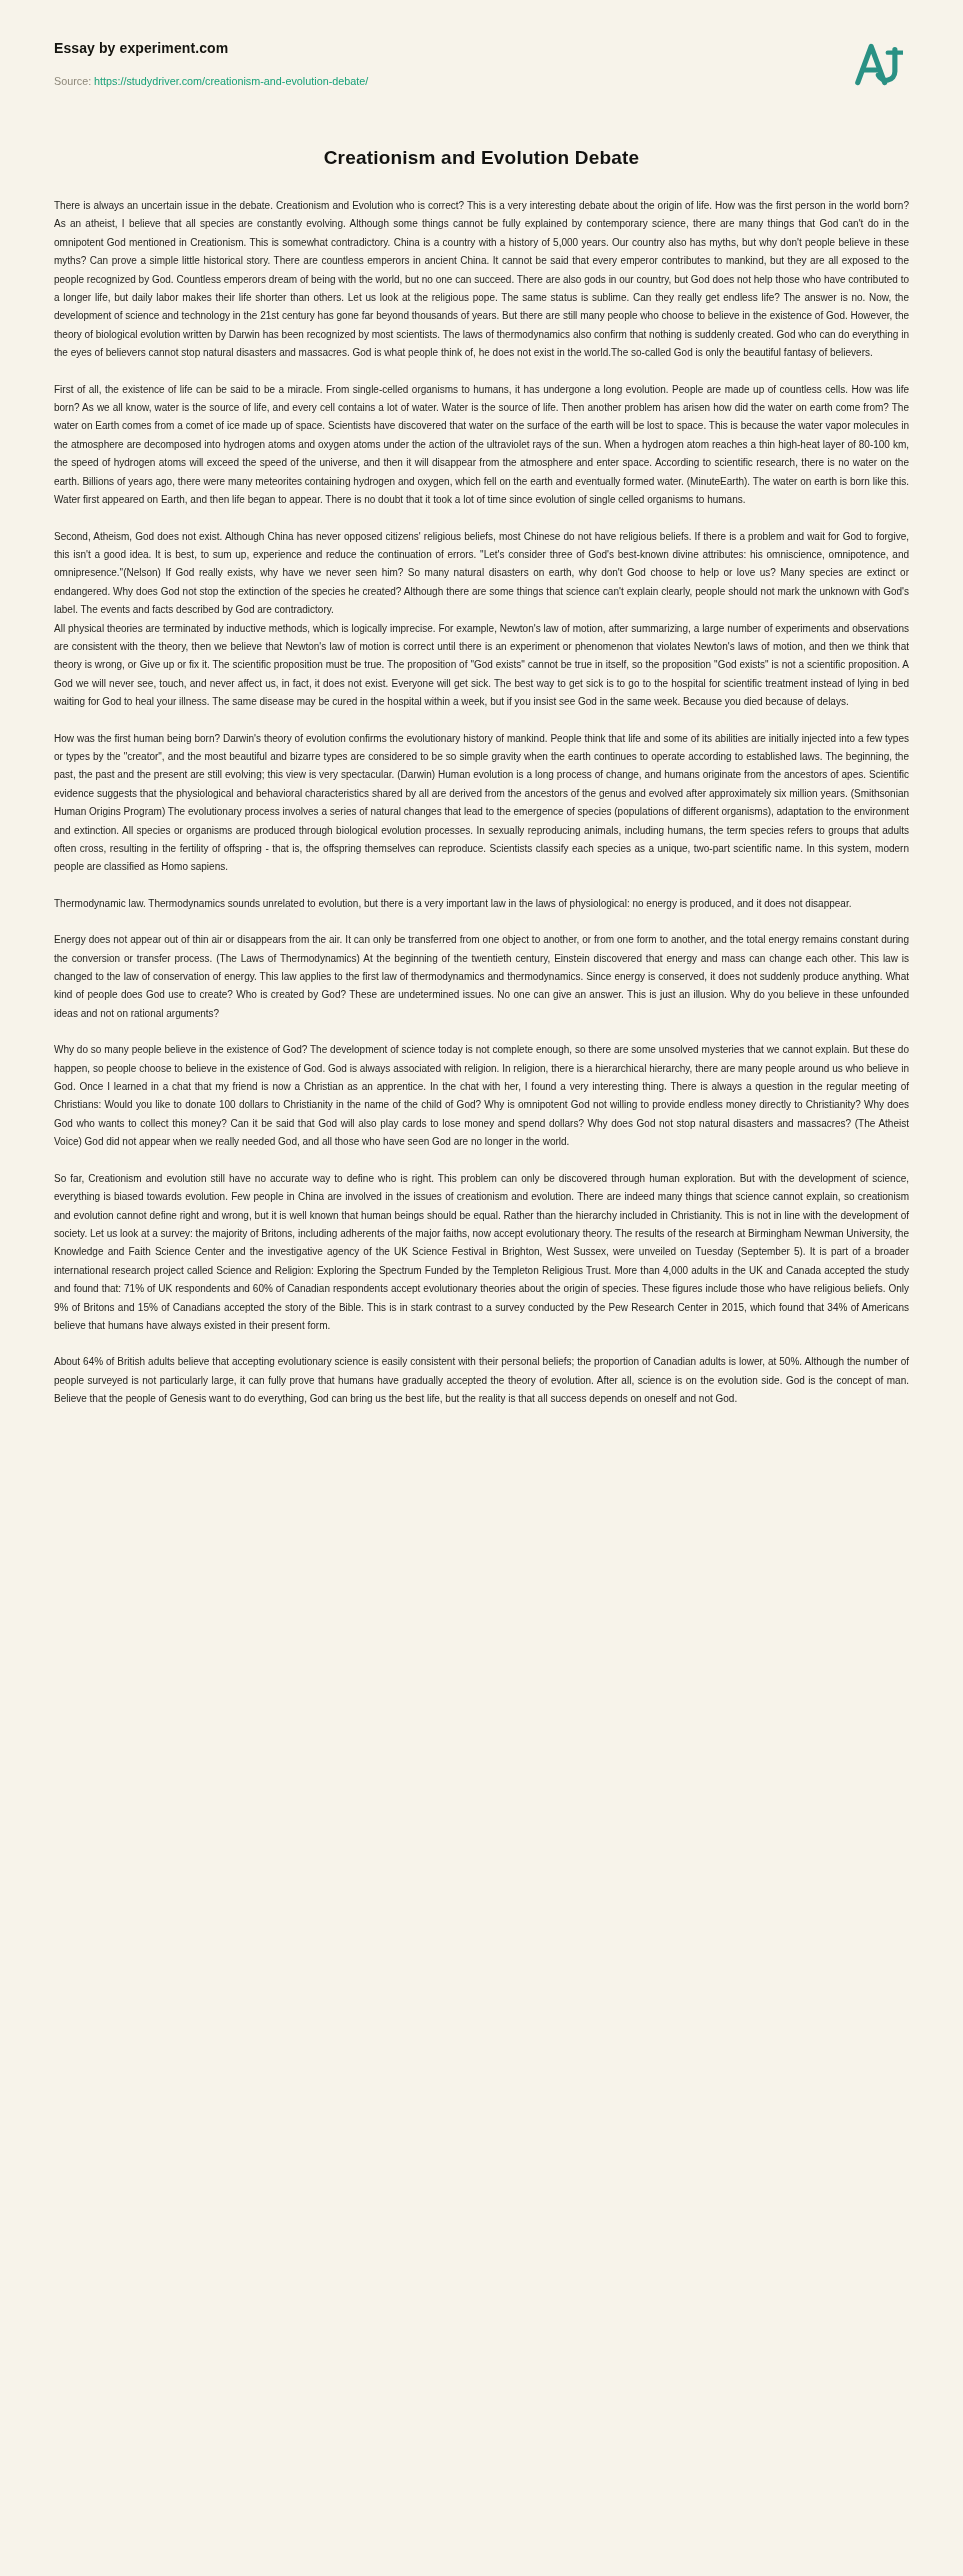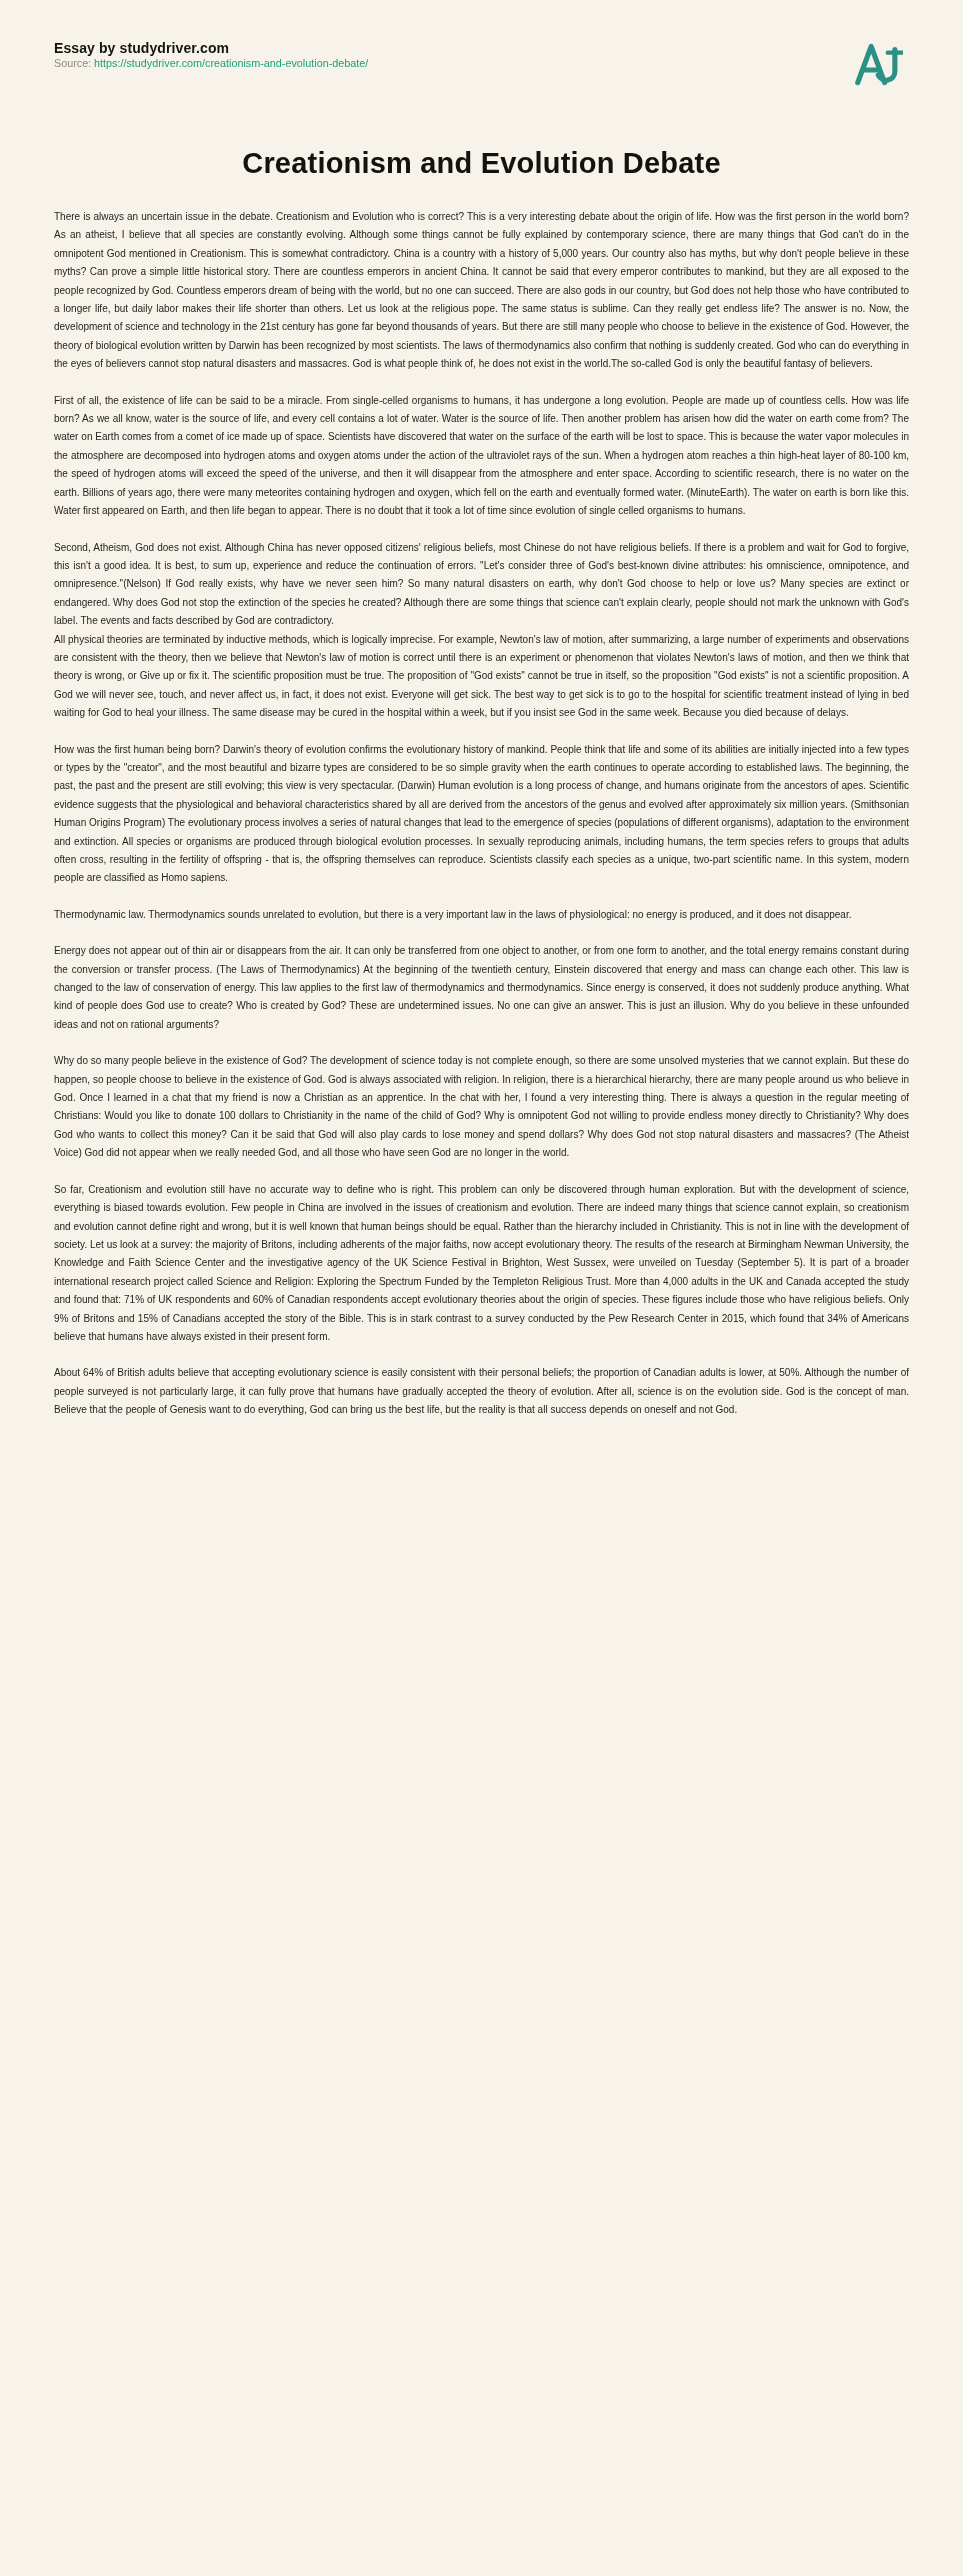--- a/index.html
+++ b/index.html
@@ -17,34 +17,34 @@
     justify-content: space-between;
     align-items: flex-start;
   }
   .byline {
     font-size: 14px;
     font-weight: bold;
     color: #14140f;
     letter-spacing: 0.1px;
   }
   .source-line {
-    margin-top: 1px;
+    margin-top: 19px;
     font-size: 10.8px;
     color: #8e887a;
   }
   .source-link {
     color: #19a179;
     text-decoration: none;
     margin-left: 2.8px;
   }
   .logo { width: 51px; height: 49px; margin-right: 5.6px; }
   .logo svg { width: 100%; height: 100%; display: block; }
   .essay-title {
     text-align: center;
-    font-size: 29px;
+    font-size: 19px;
     font-weight: bold;
     color: #121210;
     margin-top: 58px;
     margin-bottom: 28px;
     letter-spacing: 0.2px;
   }
   .essay-body { }
   .para {
     font-size: 10px;
     line-height: 18.4px;
@@ -55,21 +55,21 @@
   }
   .para:last-child { margin-bottom: 0; }
 </style>
 </head>
 <body>
 
 <div class="page">
 
   <header class="top-header">
     <div class="head-left">
-      <div class="byline">Essay by studydriver.com</div>
+      <div class="byline">Essay by experiment.com</div>
       <div class="source-line">
         <span>Source:</span><a class="source-link" href="#">https://studydriver.com/creationism-and-evolution-debate/</a>
       </div>
     </div>
     <div class="logo">
       <svg viewBox="0 0 64 62" xmlns="http://www.w3.org/2000/svg" aria-hidden="true">
         <g fill="none" stroke="#2a9184" stroke-width="6.5" stroke-linecap="round" stroke-linejoin="round">
           <path d="M7 54 L24 8 L41 54"></path>
           <path d="M13.5 38 H34.5"></path>
           <path d="M54 12 V40 a11 11 0 0 1 -21 4.5"></path>

